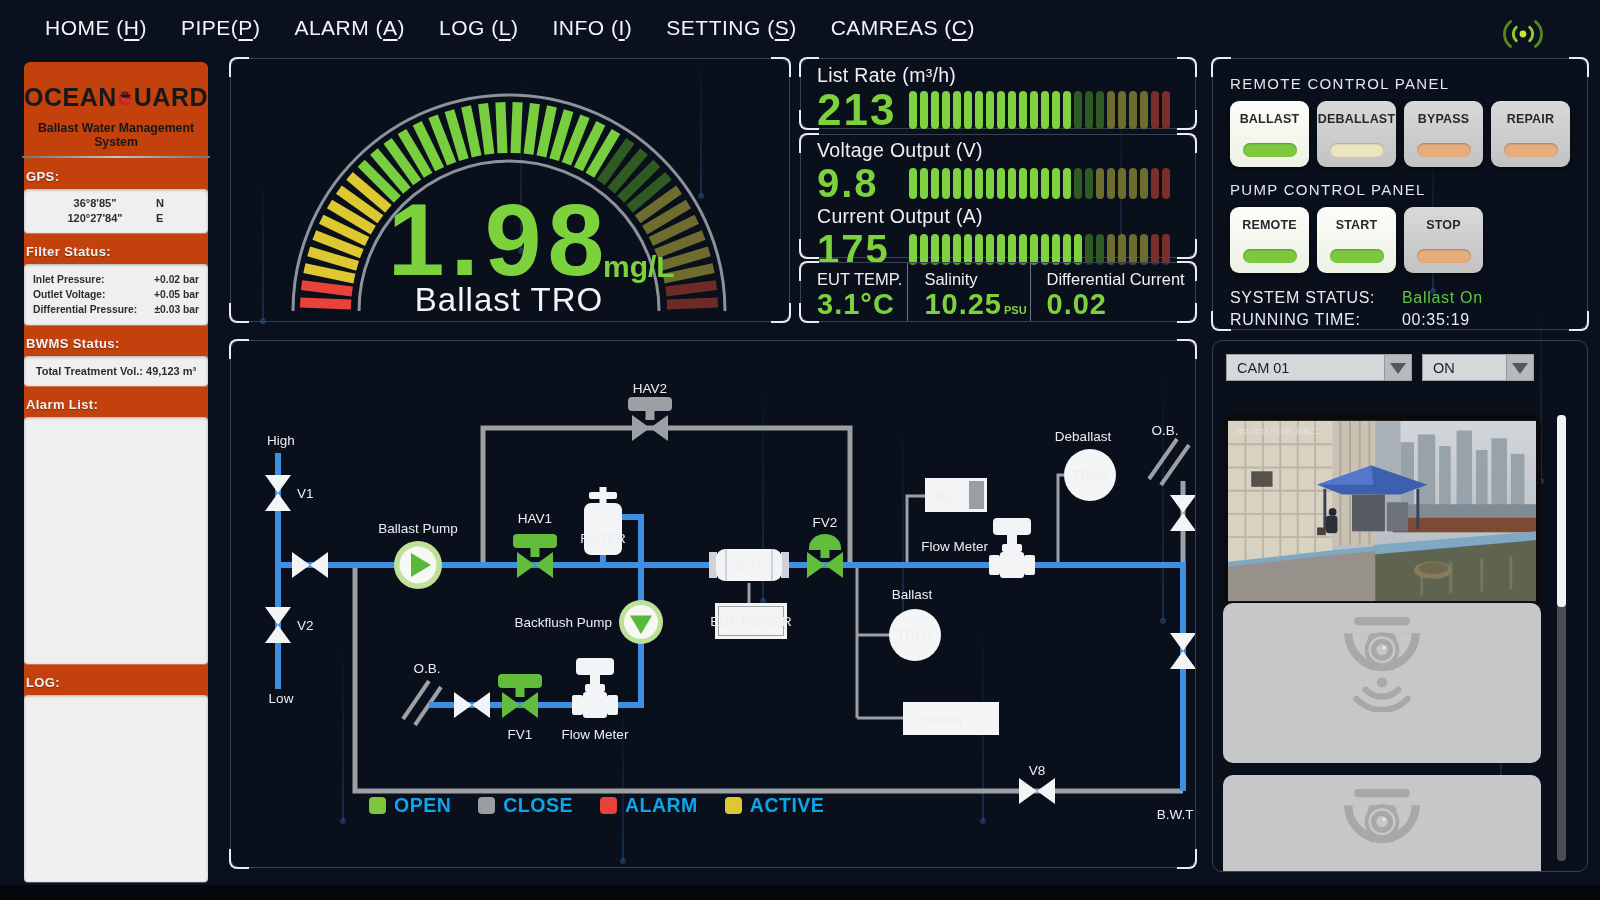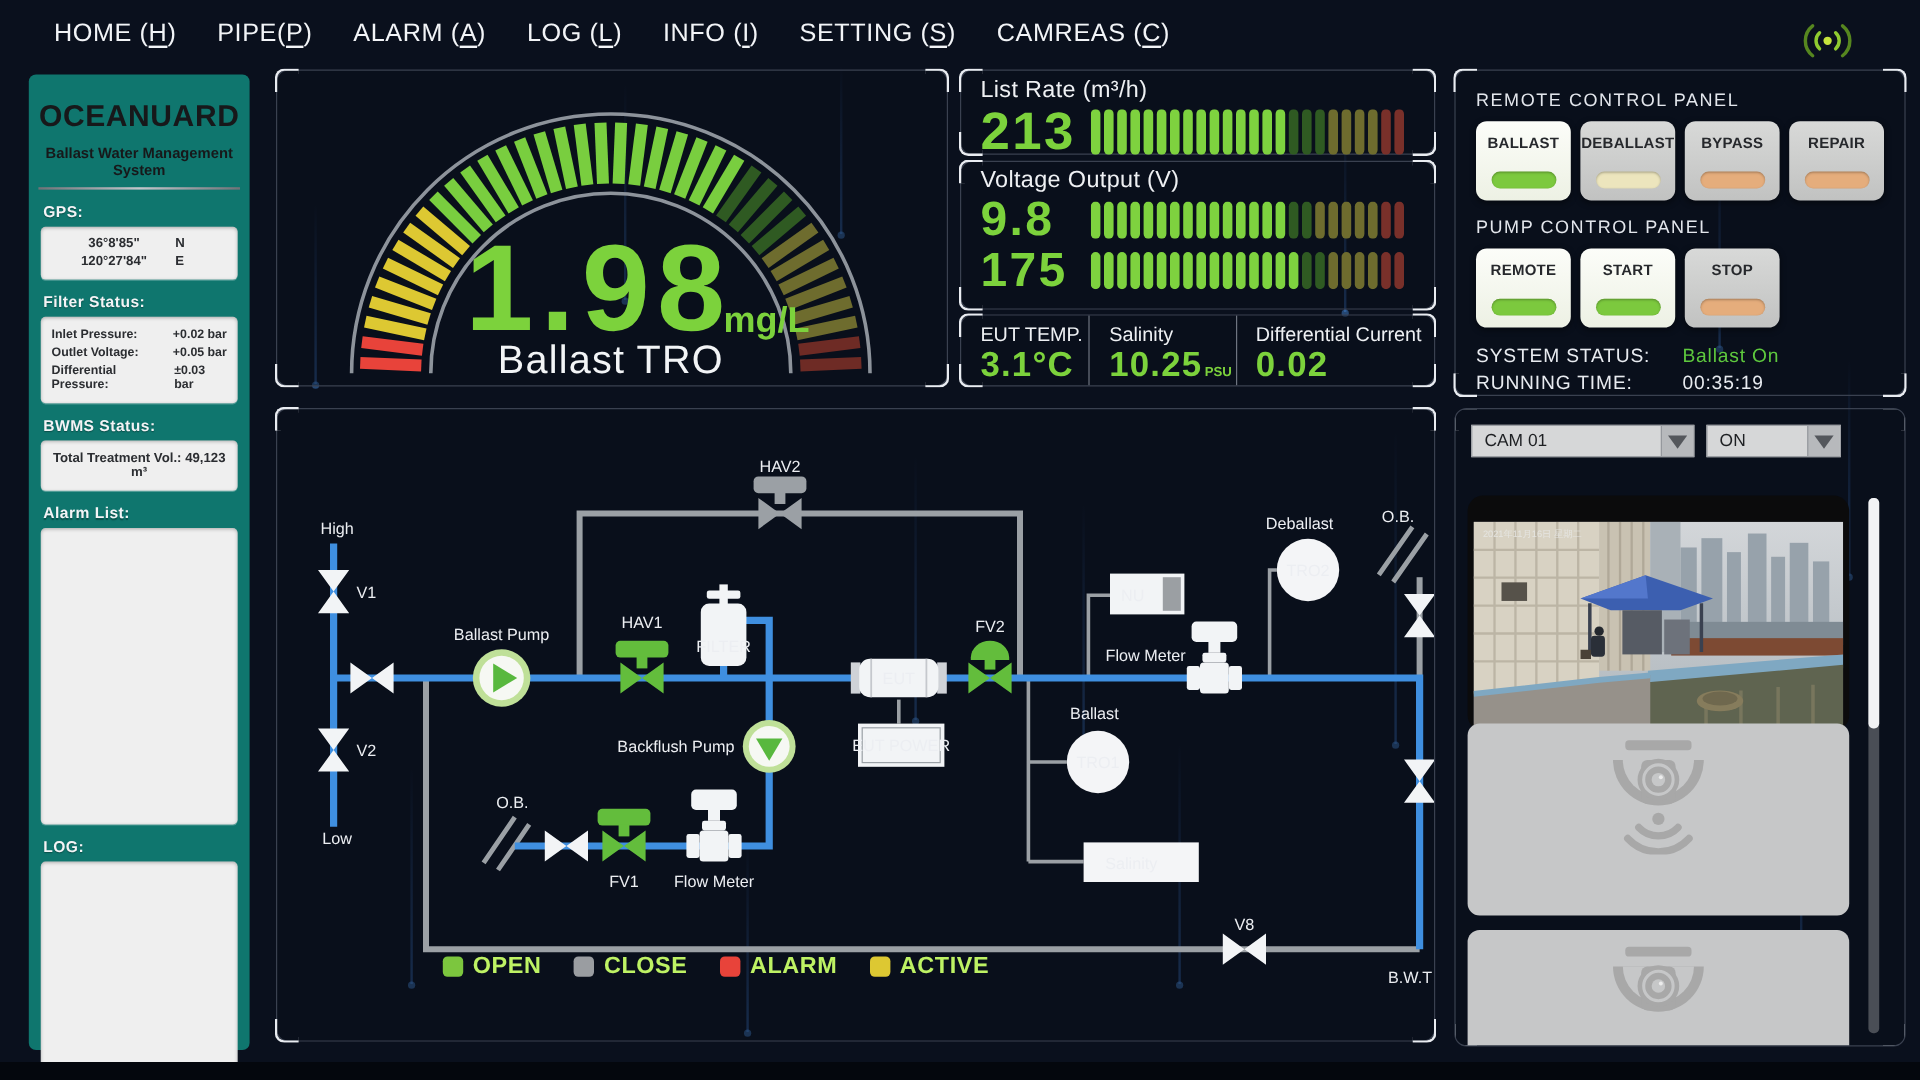--- a/index.html
+++ b/index.html
@@ -20,21 +20,21 @@
   .bl{left:-2px;bottom:-2px;border-right:0;border-top:0;border-bottom-left-radius:8px}
   .br{right:-2px;bottom:-2px;border-left:0;border-top:0;border-bottom-right-radius:8px}
   #gauge-panel{left:230px;top:58px;width:560px;height:264px}
   #flow-panel{left:800px;top:58px;width:396px;height:71px;padding:5px 16px}
   #vc-panel{left:800px;top:134px;width:396px;height:124px;padding:4px 16px}
   #eut-panel{left:800px;top:262px;width:396px;height:60px;display:flex}
   #remote-panel{left:1212px;top:58px;width:376px;height:272px;padding:12px 17px}
   #diagram-panel{left:230px;top:340px;width:966px;height:528px}
   #camera-panel{left:1212px;top:340px;width:376px;height:532px;overflow:hidden}
   
-  .sidebar{position:absolute;left:24px;top:62px;width:184px;height:813px;background:#0f766e;border-radius:6px;padding:4px 10px;z-index:2}
+  .sidebar{position:absolute;left:24px;top:62px;width:184px;height:813px;background:#c2410c;border-radius:6px;padding:4px 0;z-index:2}
   .logo-row{display:flex;align-items:center;justify-content:center;margin-top:8px;height:46px}
   .brand{font-size:25px;font-weight:800;color:#17181a;letter-spacing:.5px}
   .logo-sub{font-size:12.3px;font-weight:700;color:#17181a;text-align:center;margin-top:1px}
   .sb-div{height:2px;background:linear-gradient(90deg,#6f7277,#c3c6cb,#6f7277);margin:7px -2px 0}
   .sb-label{font-size:13px;font-weight:700;color:#f3f4f6;margin:11px 2px 5px;letter-spacing:.4px;text-shadow:0 1px 1px rgba(0,0,0,.35)}
   .sb-box{background:#efefef;border-radius:4px;box-shadow:inset 0 1px 3px rgba(0,0,0,.28),0 1px 0 rgba(255,255,255,.28);color:#2b2d31}
   .gps-box{padding:5px 10px 6px}
   .gps-row{display:flex;font-size:11px;font-weight:700;margin:3px 0}
   .gps-row span:first-child{flex:1;text-align:center}
   .gps-row span:last-child{width:42px}
@@ -76,31 +76,31 @@
   .st-off .pill{background:#e5ad7c}
   .sys-block{margin-top:16px}
   .sys-row{display:flex;font-size:16px;letter-spacing:.7px;margin-top:4px;color:#e8ebf0}
   .sys-row span:first-child{width:172px}
   .sys-green{color:#5ec93e}
   
   .dd-row{position:absolute;top:13px;left:13px;display:flex;gap:10px}
   .dd{height:27px;background:#d6d7d8;border:1px solid #9b9ea3;display:flex;align-items:center;justify-content:space-between;color:#1e2023;font-size:14.5px;padding-left:10px;cursor:pointer}
   .dd-btn{width:27px;height:100%;background:#b7b9bc;border-left:1px solid #95989d;position:relative;flex:none}
   .dd-btn::after{content:'';position:absolute;left:5px;top:8px;border:8px solid transparent;border-top:11px solid #54575c}
-  .cam-frame{position:absolute;left:10px;top:72px;width:318px;height:196px;background:#0b0b0c;border-radius:13px;padding:21px 5px;overflow:hidden}
+  .cam-frame{position:absolute;left:10px;top:72px;width:318px;height:196px;background:#0b0b0c;border-radius:13px;padding:7px 5px;overflow:hidden}
   .cam-scrollbar{position:absolute;left:344px;top:74px;width:9px;height:446px;background:#4a4e56;border-radius:4px}
   .cam-thumb{position:absolute;left:0;top:0;width:9px;height:192px;background:#f2f3f5;border-radius:4px}
   .cam-ph{position:absolute;left:10px;width:318px;height:160px;background:#c6c7c8;border-radius:10px;display:flex;justify-content:center;padding-top:13px}
   
   .diag{position:absolute;left:0;top:0}
   .diag text{fill:#eceef2;font-size:13.5px;font-family:"Liberation Sans",sans-serif}
   .legend{position:absolute;left:138px;top:453px;display:flex;gap:27px;align-items:center;z-index:3}
   .lg-item{display:flex;align-items:center;gap:8px}
   .lg-item i{width:17px;height:17px;border-radius:4px}
-  .lg-item span{font-size:19.5px;font-weight:600;color:#bef264;letter-spacing:.5px}
+  .lg-item span{font-size:19.5px;font-weight:600;color:#0ea5e9;letter-spacing:.5px}
   .footer{position:absolute;left:0;bottom:0;width:1600px;height:15px;background:#04070d;z-index:5}
 </style>
 </head>
 <body>
 
 <i class="drop" style="left:520px;top:70px;height:180px"></i>
 <i class="drop" style="left:700px;top:55px;height:140px"></i>
 <i class="drop" style="left:762px;top:380px;height:220px"></i>
 <i class="drop" style="left:902px;top:420px;height:200px"></i>
 <i class="drop" style="left:1120px;top:100px;height:160px"></i>
@@ -299,20 +299,21 @@
           <i style="background: rgb(110, 108, 46);"></i>
           <i style="background: rgb(110, 108, 46);"></i>
           <i style="background: rgb(110, 108, 46);"></i>
           <i style="background: rgb(110, 108, 46);"></i>
           <i style="background: rgb(121, 48, 42);"></i>
           <i style="background: rgb(121, 48, 42);"></i>
         </div>
     </div>
   </div>
   <div class="vc-group">
+    <div class="m-label">Current Output (A)</div>
     <div class="m-row">
       <div class="m-val">175</div>
       <div class="bar vc-bar">
           <i style="background: rgb(126, 210, 63);"></i>
           <i style="background: rgb(126, 210, 63);"></i>
           <i style="background: rgb(126, 210, 63);"></i>
           <i style="background: rgb(126, 210, 63);"></i>
           <i style="background: rgb(126, 210, 63);"></i>
           <i style="background: rgb(126, 210, 63);"></i>
           <i style="background: rgb(126, 210, 63);"></i>

